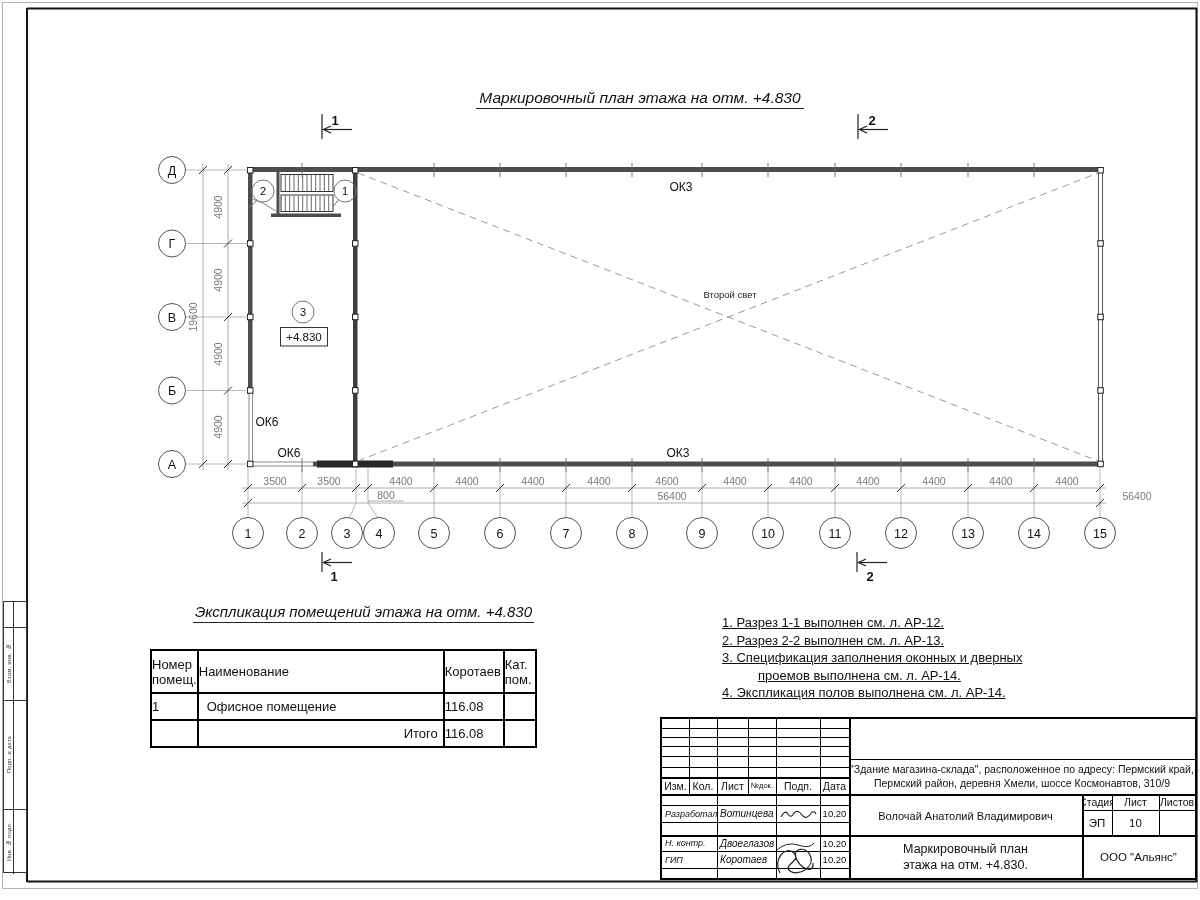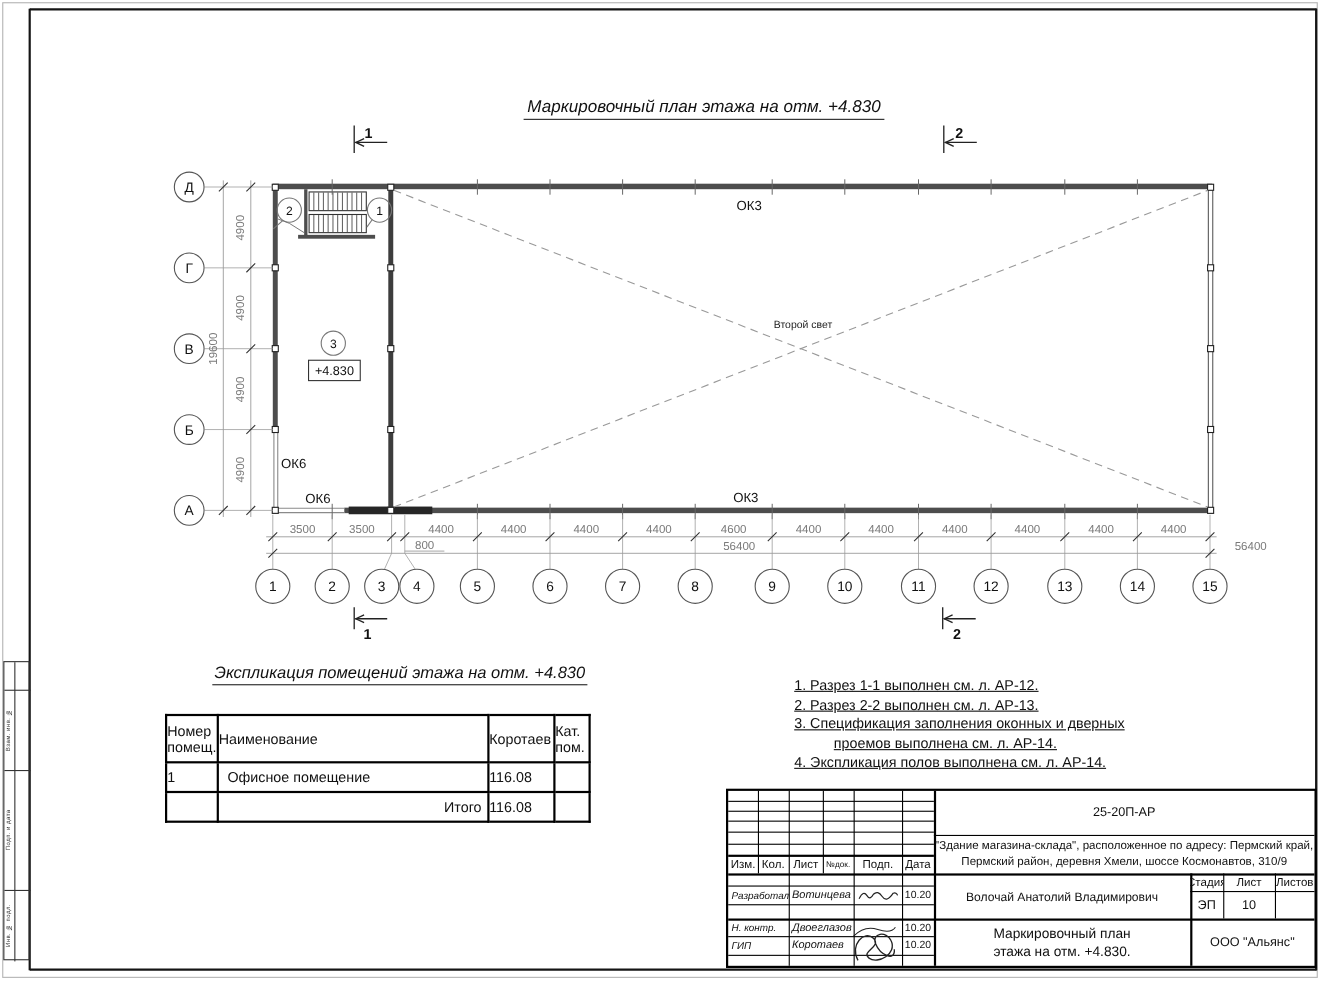--- a/index.html
+++ b/index.html
@@ -332,21 +332,20 @@
   <div class="cell" style="left:158px;top:132px;width:29px;height:17px;font-size:9.5px">10.20</div>
 
   <svg class="abs" style="left:116px;top:88px" width="40" height="14" viewBox="0 0 40 14">
     <path d="M3 10 Q7 2 10 7 T16 6 Q20 2 24 8 T34 5 Q37 4 38 7" fill="none" stroke="#222" stroke-width="1.1"></path>
   </svg>
   <svg class="abs" style="left:110px;top:114px" width="46" height="45" viewBox="0 0 46 45">
     <path d="M8 40 C0 26 14 12 22 20 C30 28 10 32 18 38 C26 44 44 34 38 22 C34 13 20 15 24 25 C28 35 42 42 41 30" fill="none" stroke="#222" stroke-width="1.2"></path>
     <path d="M4 18 Q14 8 26 12 Q38 16 42 10" fill="none" stroke="#222" stroke-width="1"></path>
   </svg>
 
-  <div class="cell" style="left:187px;top:0;width:346px;height:40px;font-size:11.5px">25-20П-АР</div>
   <div class="cell" style="left:187px;top:40px;width:346px;height:35px;flex-direction:column;font-size:10.5px;line-height:13.5px">
     <div>"Здание магазина-склада", расположенное по адресу: Пермский край,</div>
     <div>Пермский район, деревня Хмели, шоссе Космонавтов, 310/9</div>
   </div>
   <div class="cell" style="left:187px;top:77px;width:233px;height:39px;font-size:11px">Волочай Анатолий Владимирович</div>
   <div class="cell" style="left:420px;top:75px;width:30px;height:16px;font-size:10.5px">Стадия</div>
   <div class="cell" style="left:450px;top:75px;width:47px;height:16px;font-size:10.5px">Лист</div>
   <div class="cell" style="left:497px;top:75px;width:36px;height:16px;font-size:10.5px">Листов</div>
   <div class="cell" style="left:420px;top:91px;width:30px;height:25px;font-size:11.5px">ЭП</div>
   <div class="cell" style="left:450px;top:91px;width:47px;height:25px;font-size:11.5px">10</div>

